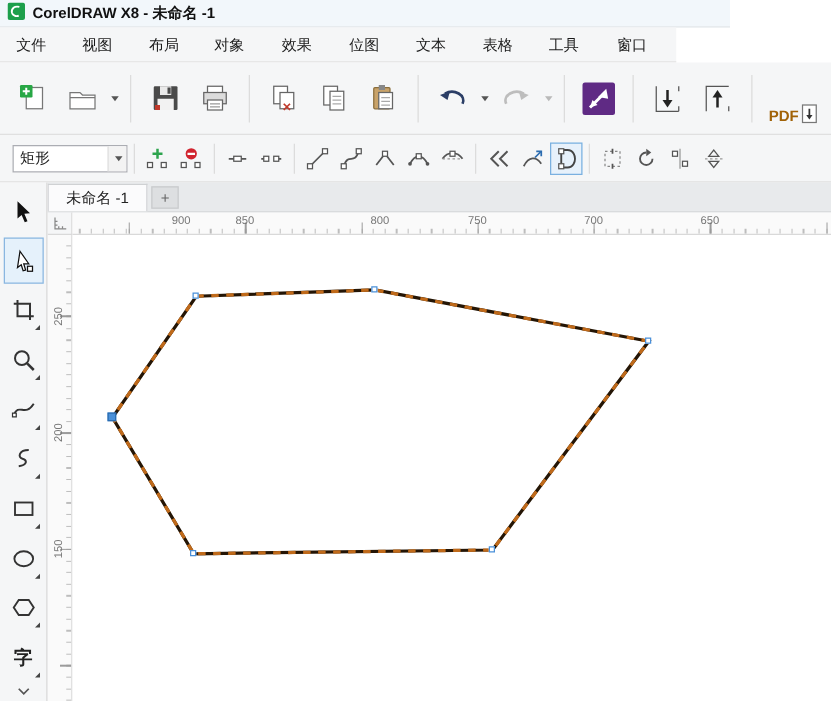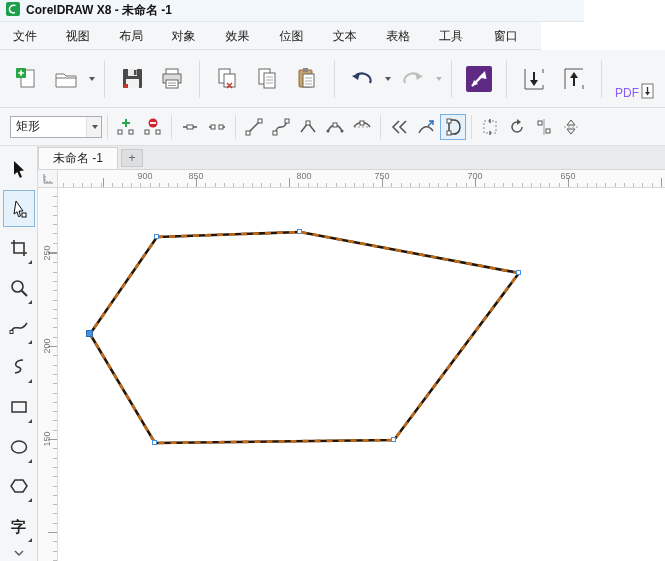--- a/index.html
+++ b/index.html
@@ -21,21 +21,21 @@
   
   .toolbar{position:absolute;left:0;top:50px;width:665px;height:58px;background:#f5f6f7;
            display:flex;align-items:center;border-bottom:1px solid #e0e0e0;padding-left:8px;gap:4px;}
   .tb{width:36px;height:40px;border:none;background:transparent;display:flex;align-items:center;
       justify-content:center;padding:0;position:relative;}
   .caret{width:0;height:0;border-left:3.5px solid transparent;border-right:3.5px solid transparent;
          border-top:4px solid #555;display:inline-block;margin-left:1px;}
   .caret.dis{border-top-color:#b9b9b9;}
   .tsep{width:1px;height:38px;background:#dcdcdc;margin:0 5px;}
   .pdf-btn{display:flex;align-items:flex-end;gap:2px;width:auto;padding:0 4px;}
-  .pdf-label{font-weight:normal;font-size:12px;color:#8b5cf6;line-height:1;}
+  .pdf-label{font-weight:bold;font-size:12px;color:#a16207;line-height:1;}
 
   
   .propbar{position:absolute;left:0;top:108px;width:665px;height:38px;background:#f5f6f7;
            display:flex;align-items:center;border-bottom:1px solid #e0e0e0;padding-left:10px;gap:1px;overflow:hidden;}
   .preset{width:92px;height:22px;background:#fff;border:1px solid #abadb3;display:flex;
           align-items:center;justify-content:space-between;padding:0 5px;font-size:12px;}
   .preset .caret-box{width:15px;height:20px;display:flex;align-items:center;justify-content:center;
           border-left:1px solid #e0e0e0;margin-right:-5px;background:#f3f3f3;}
   .pb{width:26px;height:26px;border:1px solid transparent;background:transparent;display:flex;
       align-items:center;justify-content:center;padding:0;}

